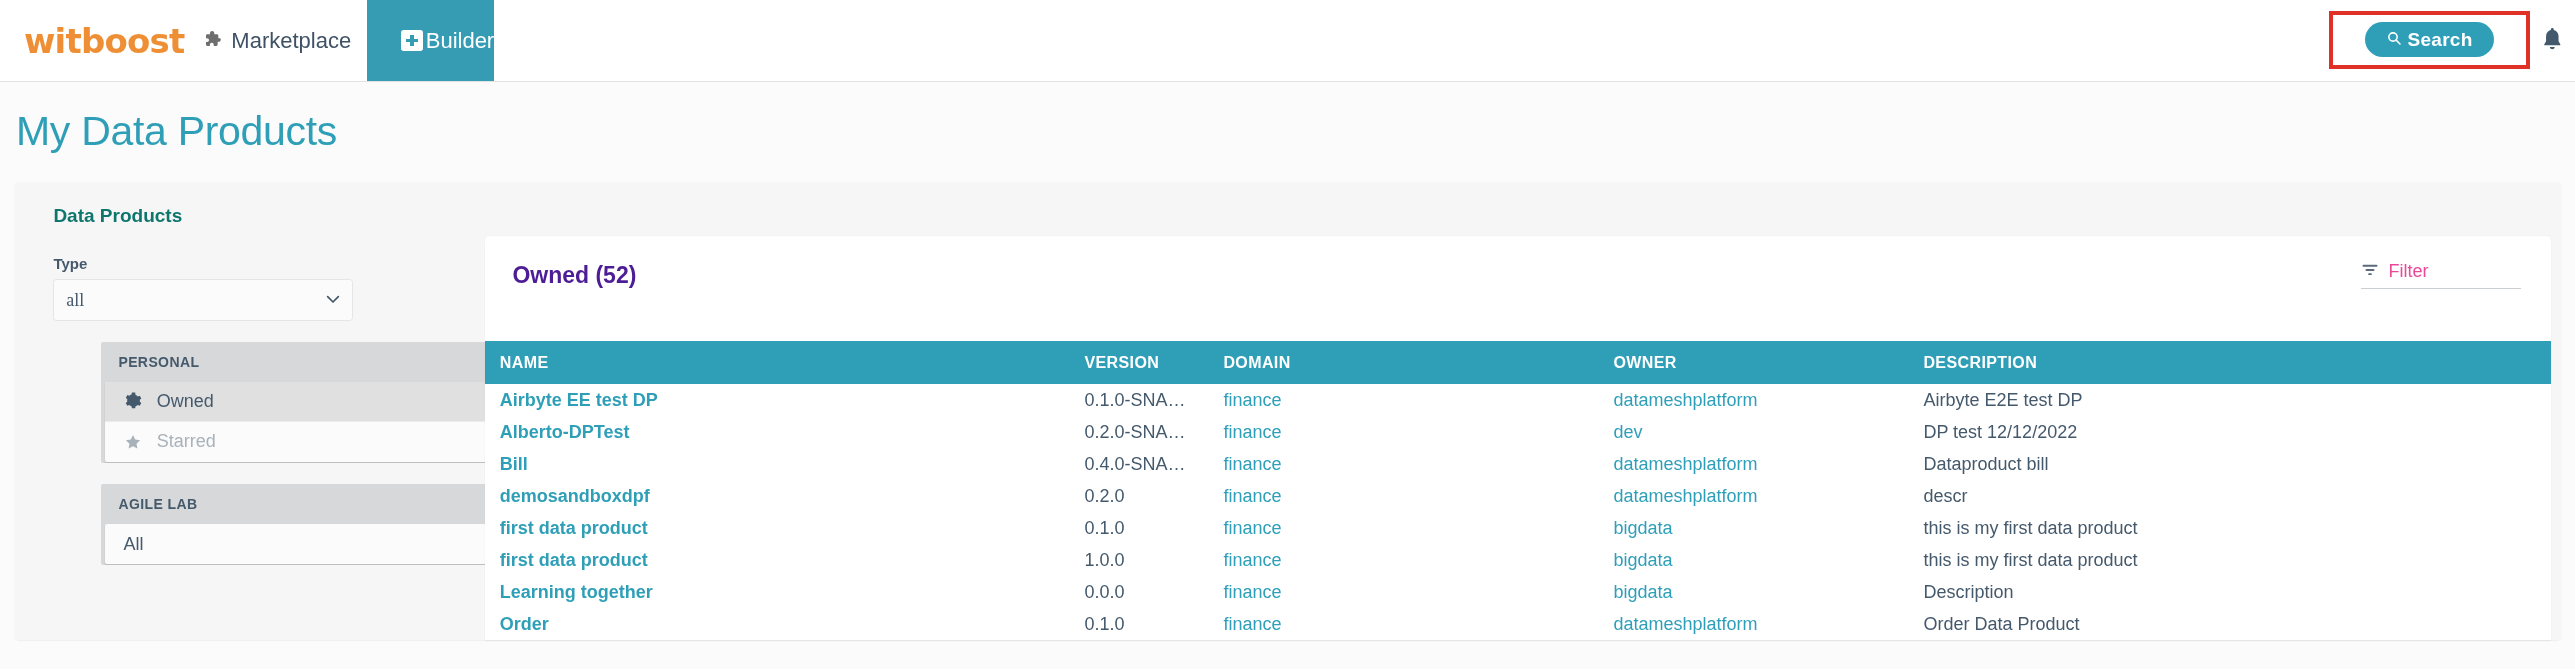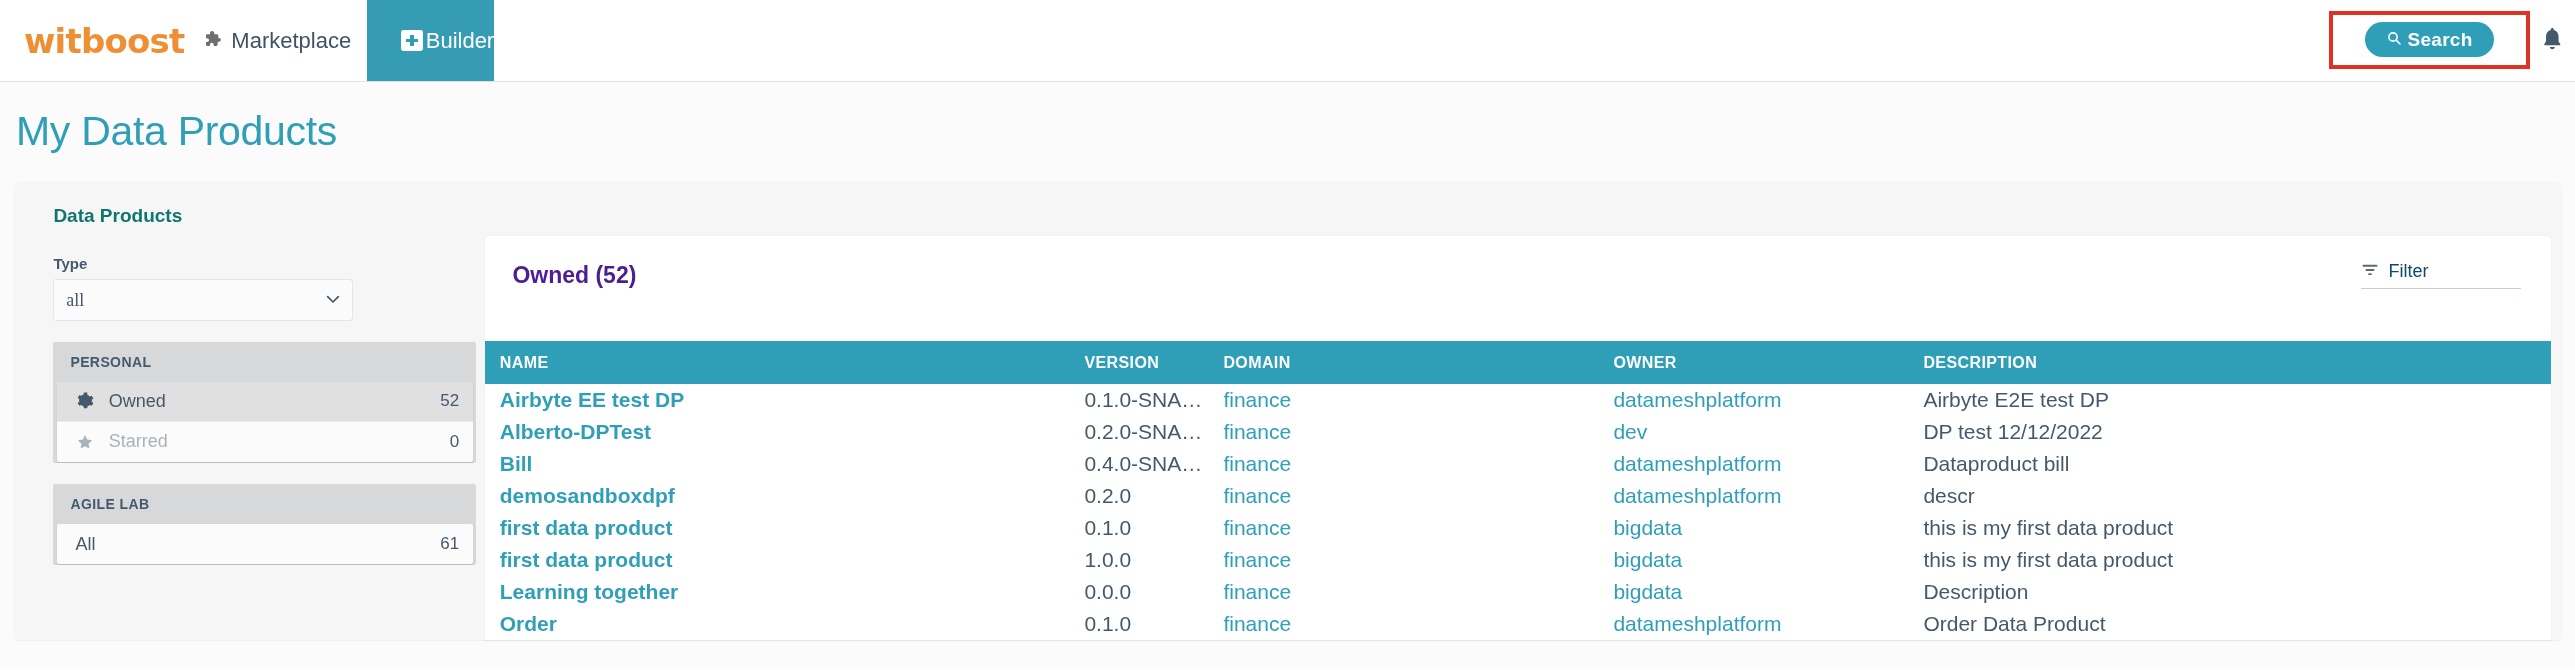--- a/index.html
+++ b/index.html
@@ -170,20 +170,21 @@
     color: #45596c;
     font-family: "Liberation Serif", serif;
   }
   .nav-group {
     margin-top: 21.4px;
     width: 423px;
     background: #d7d8d9;
     border-radius: 2.1px;
     overflow: hidden;
     padding-bottom: 1.1px;
+    margin-left: 48px;
   }
   .group-title {
     font-size: 14px;
     font-weight: 700;
     color: #45596c;
     letter-spacing: 0.4px;
     padding: 11.8px 0 11.8px 17px;
   }
   .nav-items {
     background: #fbfbfb;
@@ -246,21 +247,21 @@
     display: flex;
     align-items: center;
     gap: 9.6px;
     border-bottom: 1.6px solid #c9ced3;
     padding: 0 0 6.4px 0;
     width: 160px;
     cursor: text;
   }
   .filter-ph {
     font-size: 18px;
-    color: #0c4a6e;
+    color: #ec4899;
   }
 
   table.dp {
     width: 100%;
     border-collapse: collapse;
     table-layout: fixed;
     margin-top: 37px;
   }
   table.dp thead th {
     background: #2f9fb8;
@@ -269,21 +270,21 @@
     font-weight: 700;
     letter-spacing: 0.4px;
     text-align: left;
     height: 43px;
     padding: 0 0 0 0;
     vertical-align: middle;
   }
   table.dp thead th.c-name  { padding-left: 14.4px; }
   table.dp tbody td {
     height: 32px;
-    font-size: 21px;
+    font-size: 18px;
     color: #45596c;
     vertical-align: middle;
     padding: 0;
     white-space: nowrap;
     overflow: hidden;
     text-overflow: ellipsis;
   }
   table.dp tbody td.c-name {
     padding-left: 14.4px;
     color: #2f9fb8;

